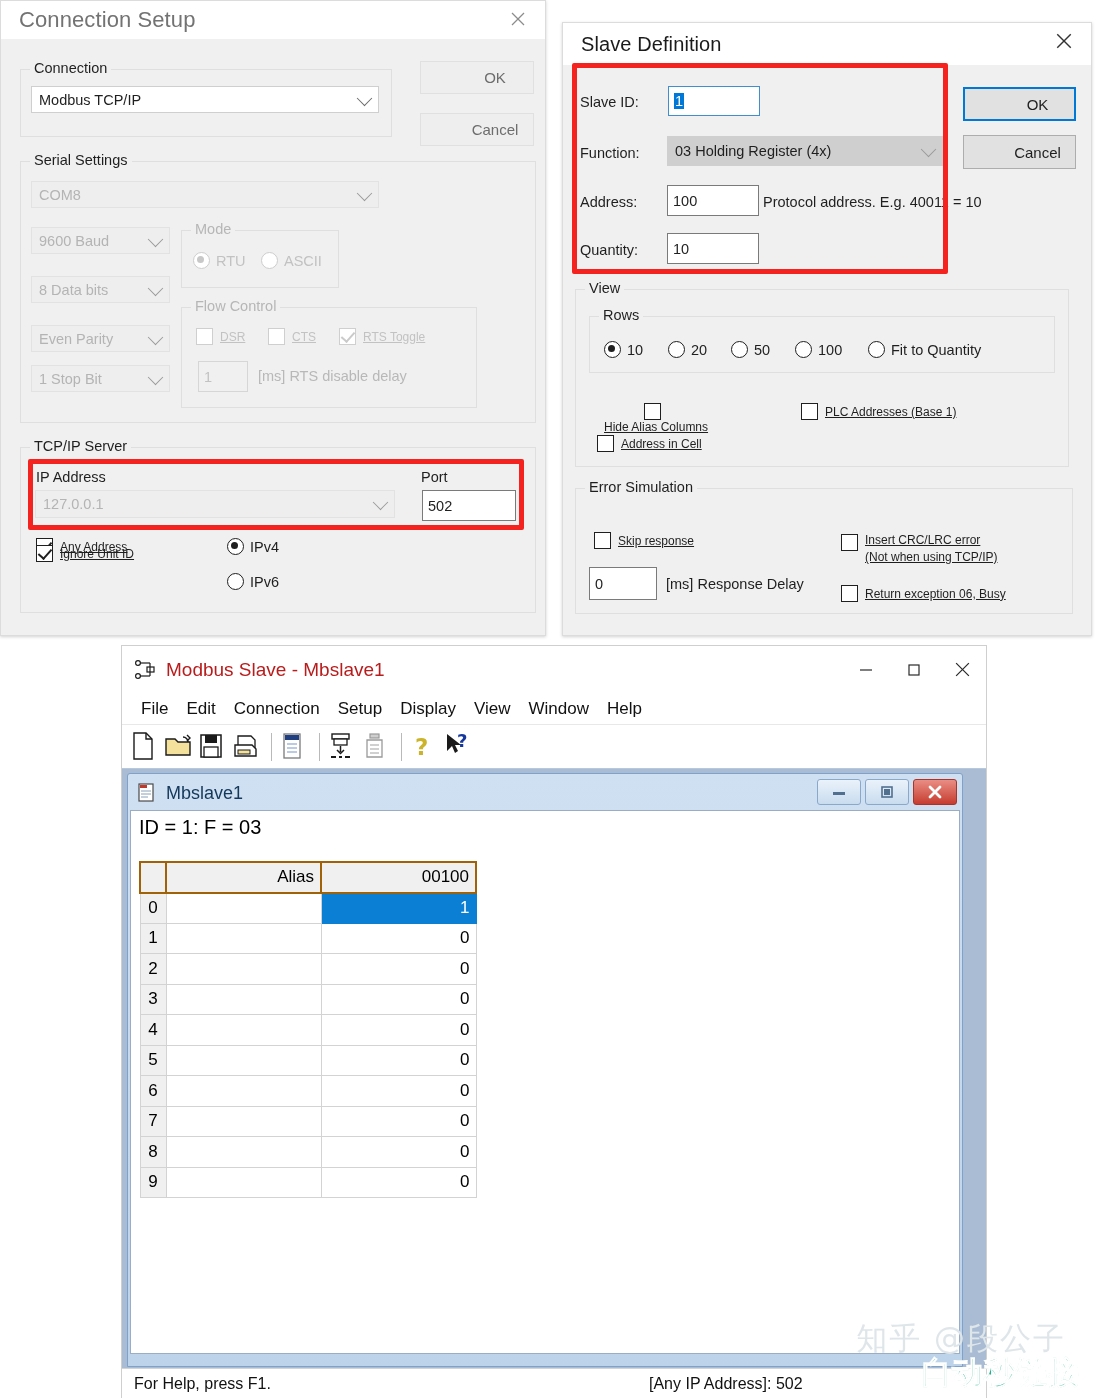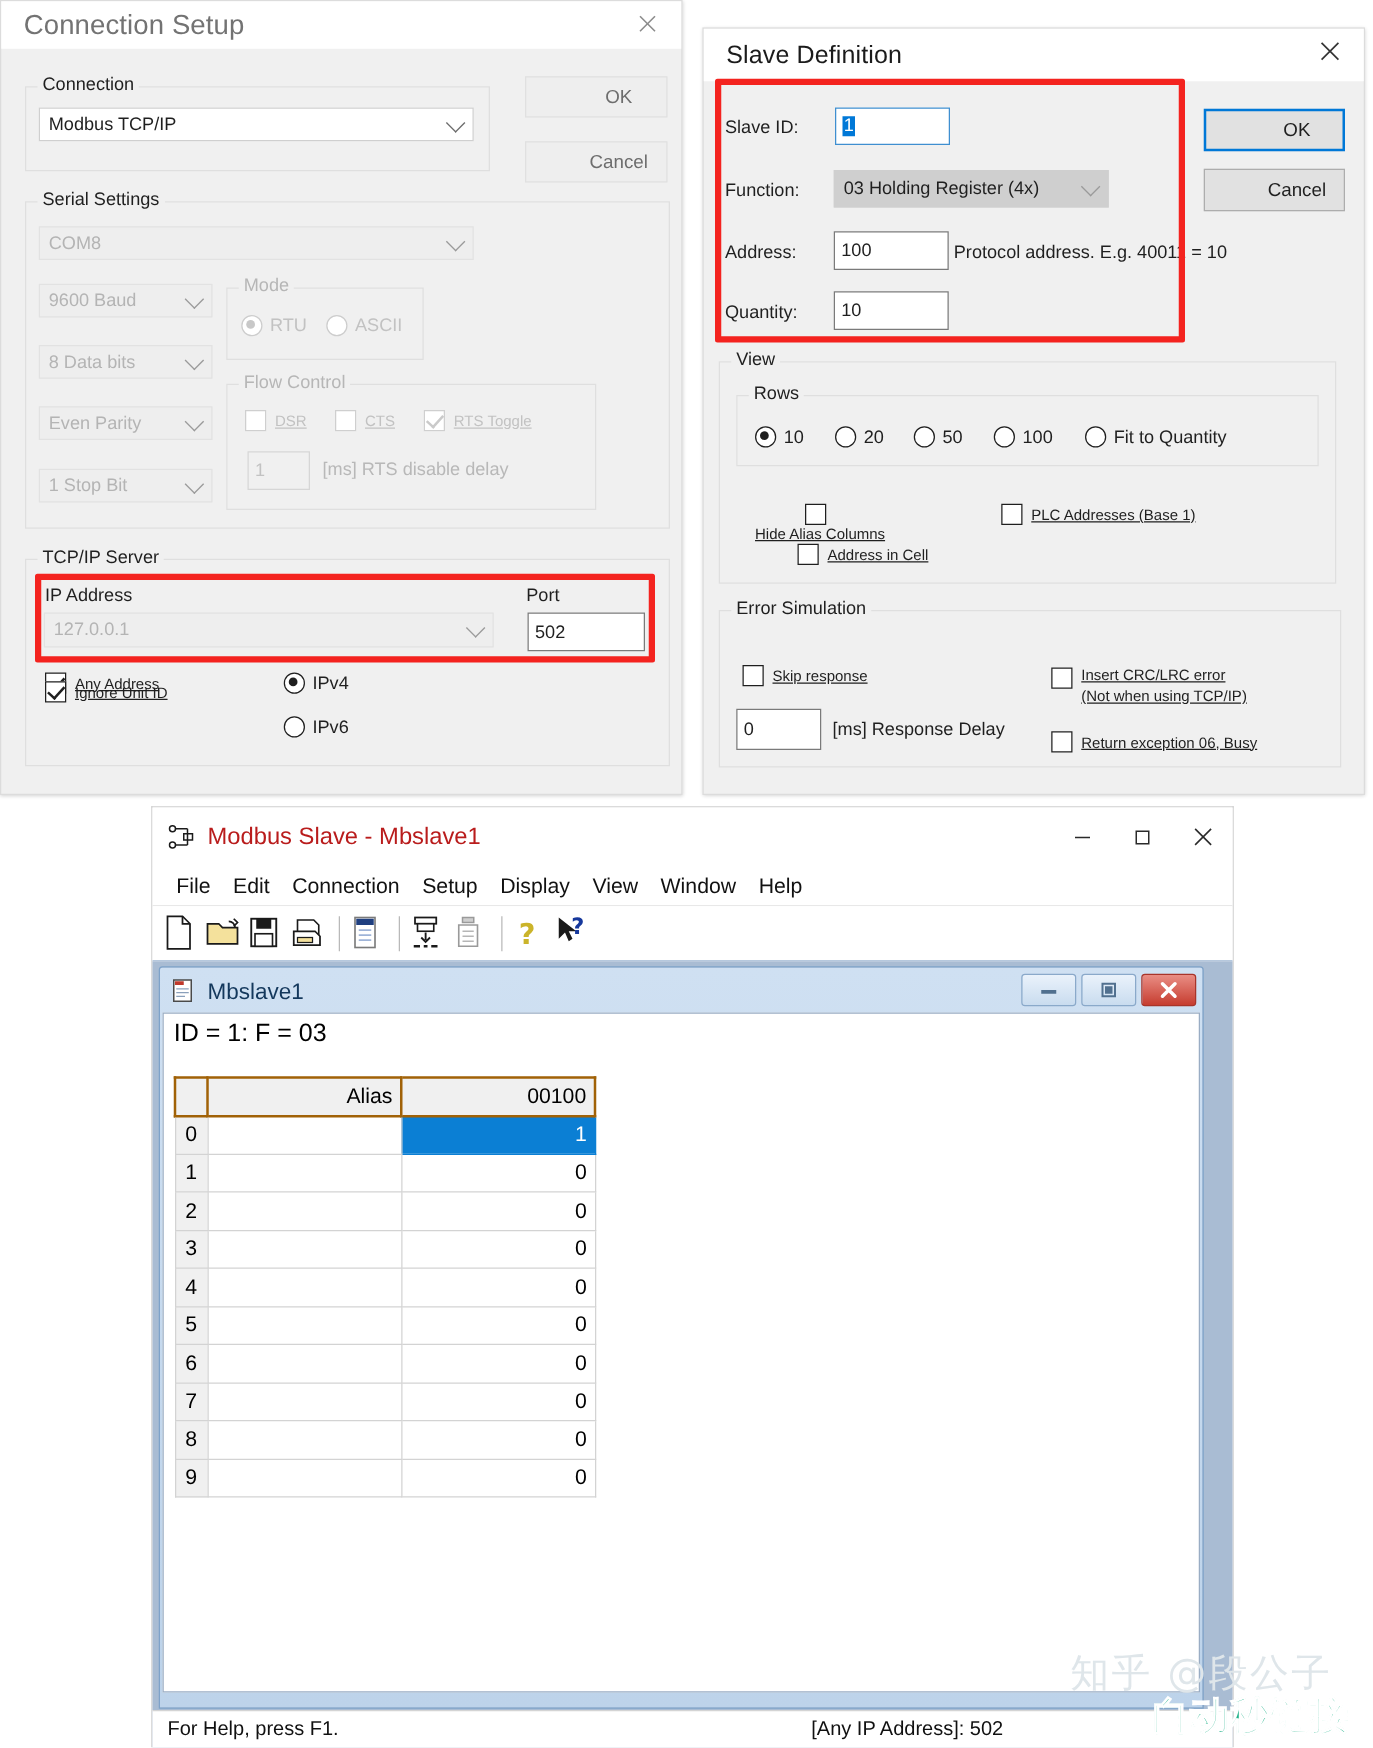--- a/index.html
+++ b/index.html
@@ -358,21 +358,21 @@
       <span class="chev"></span>
     </div>
     <div class="combo readonlyish" style="left:30px; top:275px; width:139px; height:27px;">
       <span>8 Data bits</span>
       <span class="chev"></span>
     </div>
     <div class="combo readonlyish" style="left:30px; top:324px; width:139px; height:27px;">
       <span>Even Parity</span>
       <span class="chev"></span>
     </div>
-    <div class="combo readonlyish" style="left:30px; top:374px; width:139px; height:27px;align-items:center;">
+    <div class="combo readonlyish" style="left:30px; top:364px; width:139px; height:27px;align-items:center;">
       <span>1 Stop Bit</span>
       <span class="chev"></span>
     </div>
 
     <div class="group dim" style="left:180px; top:229px; width:158px; height:58px;">
       <span class="legend">Mode</span>
     </div>
     <div class="rd dim" style="left:192px; top:251px;">
       <span class="circ on"></span>
       <span class="rdl">RTU</span>
@@ -449,21 +449,21 @@
 
     <div class="btn default" style="left:400px; top:64px; width:113px; height:34px;">OK</div>
     <div class="btn" style="left:400px; top:112px; width:113px; height:34px;">Cancel</div>
 
     <span class="lbl" style="left:17px; top:71px;">Slave ID:</span>
     <div class="tbox focus" style="left:105px; top:63px; width:92px; height:30px;">
       <span class="sel">1</span>
     </div>
 
     <span class="lbl" style="left:17px; top:122px;">Function:</span>
-    <div class="combo disabled" style="left:104px; top:113px; width:220px; height:30px;align-items:center;">
+    <div class="combo disabled" style="left:104px; top:113px; width:276px; height:30px;align-items:center;">
       <span style="color:#1f1f1f;">03 Holding Register (4x)</span>
       <span class="chev"></span>
     </div>
 
     <span class="lbl" style="left:17px; top:171px;">Address:</span>
     <div class="tbox" style="left:104px; top:162px; width:92px; height:31px;">
       <span>100</span>
     </div>
     <span class="lbl" style="left:200px; top:171px;">Protocol address. E.g. 40011 = 10</span>
 
@@ -503,21 +503,21 @@
     </div>
 
     <div class="cb" style="left:34px; top:380px;flex-direction:column;">
       <span class="box"></span>
       <span class="cbl">Hide Alias Columns</span>
     </div>
     <div class="cb" style="left:238px; top:380px;">
       <span class="box"></span>
       <span class="cbl">PLC Addresses (Base 1)</span>
     </div>
-    <div class="cb" style="left:34px; top:412px;margin-left:41px;">
+    <div class="cb" style="left:34px; top:412px;">
       <span class="box"></span>
       <span class="cbl">Address in Cell</span>
     </div>
 
     <div class="group" style="left:12px; top:465px; width:498px; height:126px;">
       <span class="legend">Error Simulation</span>
     </div>
     <div class="cb" style="left:31px; top:509px;">
       <span class="box"></span>
       <span class="cbl">Skip response</span>

